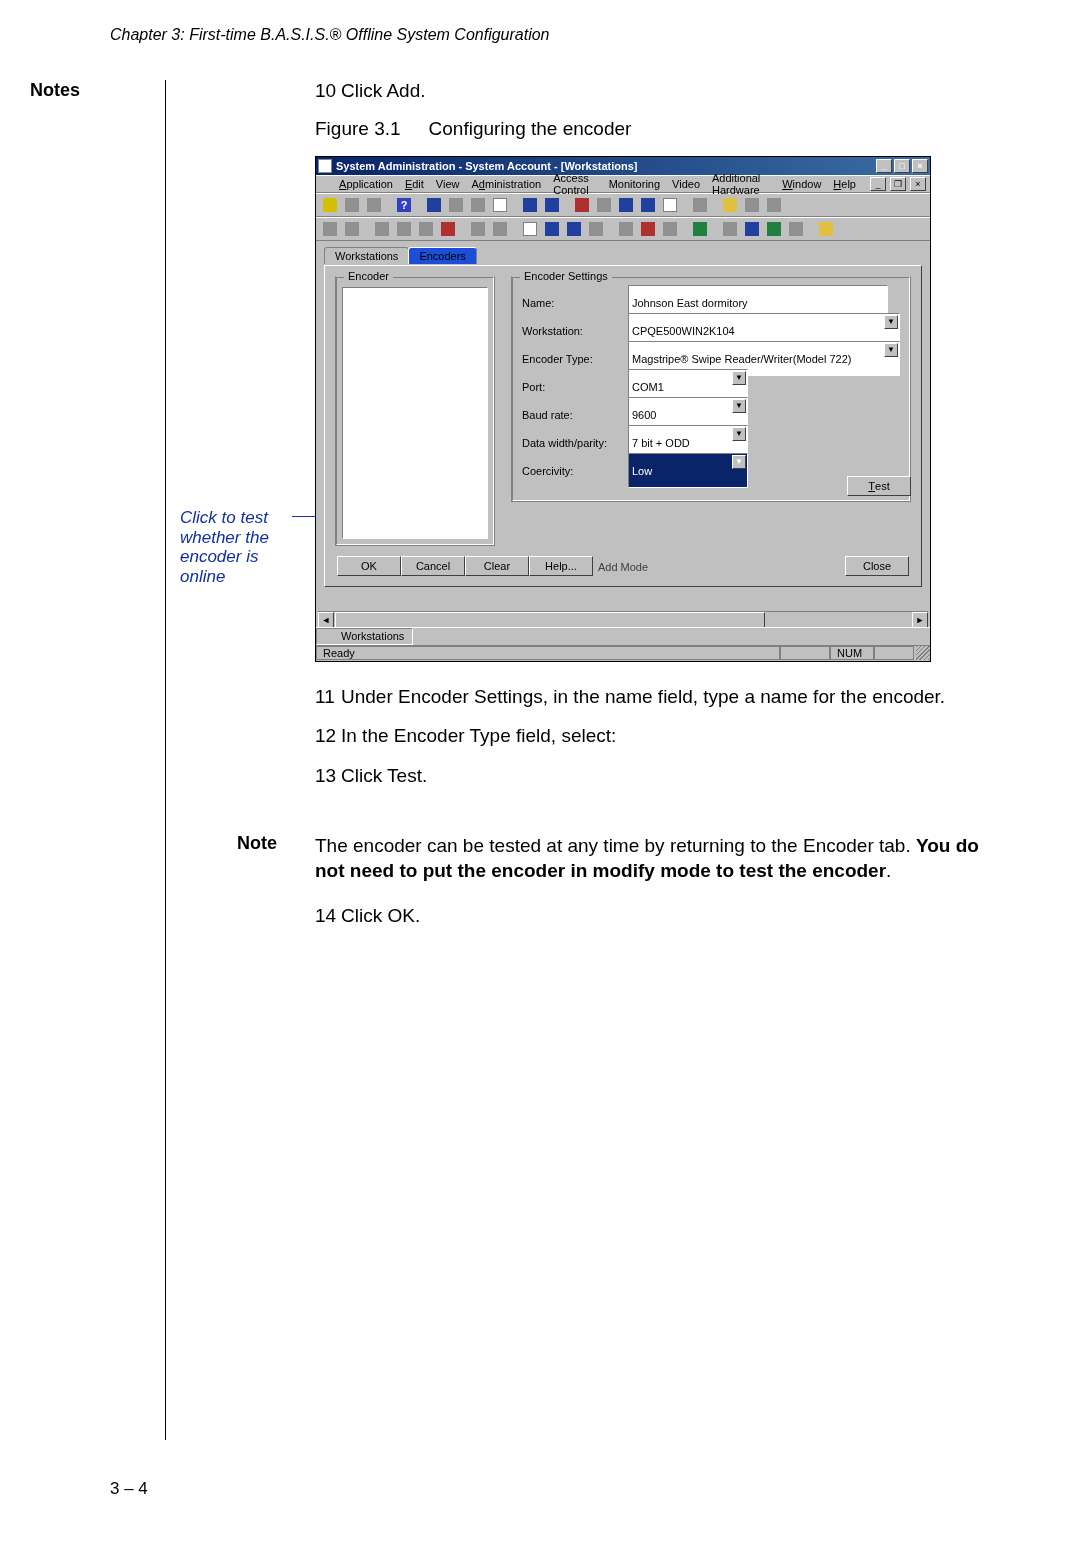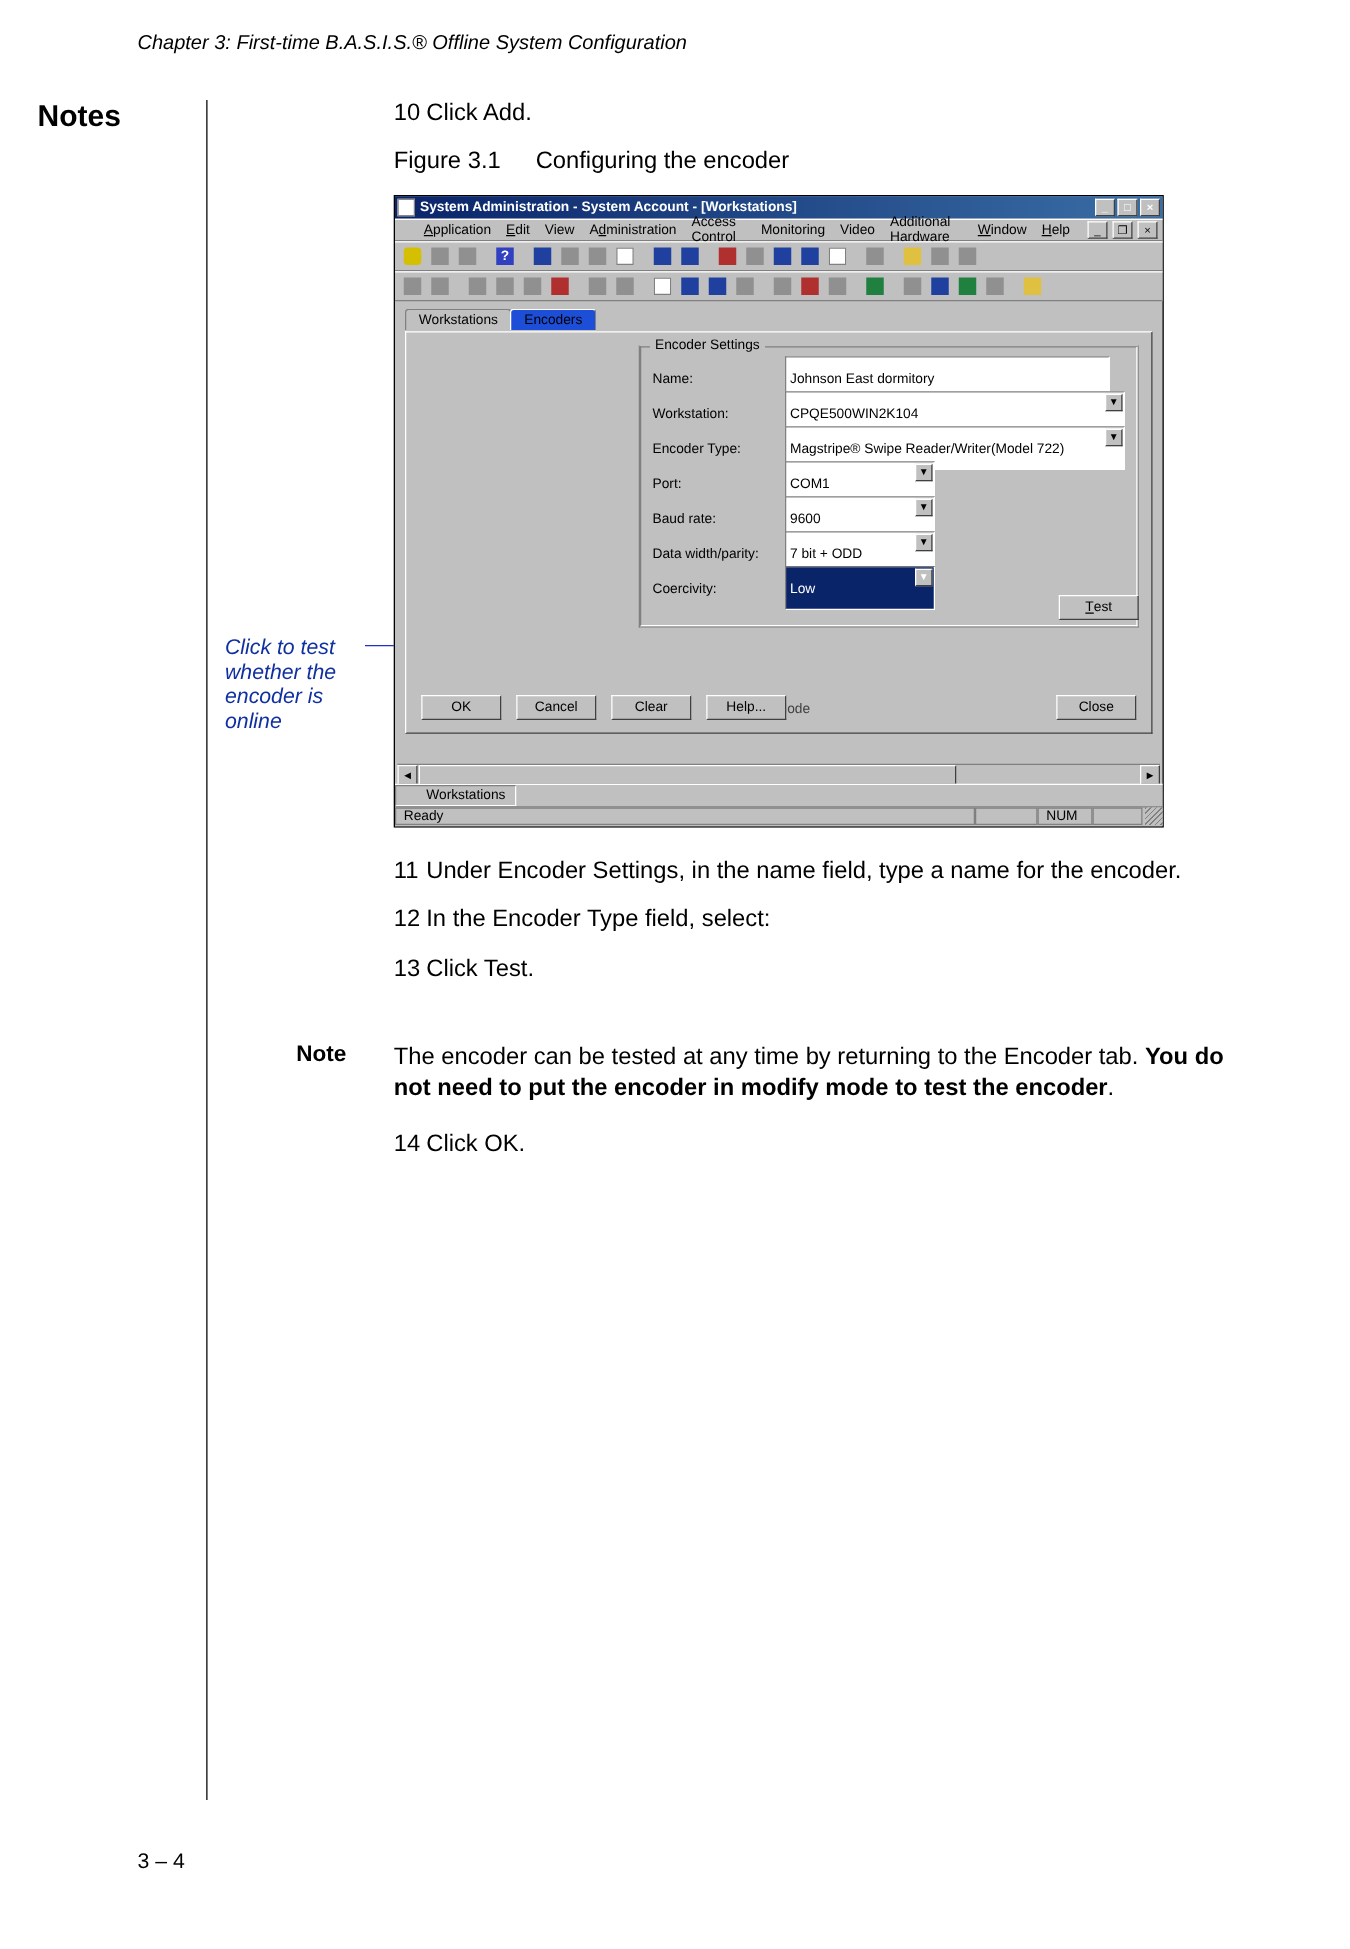--- a/index.html
+++ b/index.html
@@ -15,21 +15,21 @@
   .chapter-header {
     position: absolute;
     top: 26px; left: 110px;
     font-style: italic;
     font-size: 16px;
   }
   .notes-label {
     position: absolute;
     top: 80px; left: 30px;
     font-weight: bold;
-    font-size: 24px;
+    font-size: 18px;
   }
   .notes-divider {
     position: absolute;
     top: 80px; left: 165px;
     width: 0; height: 1360px;
     border-left: 1px solid #000;
   }
   .body-col {
     position: absolute;
     top: 78px; left: 315px;
@@ -197,21 +197,21 @@
 
   .btn {
     height:20px; min-width:64px; padding: 0 10px;
     background:#c0c0c0;
     border:1px solid #fff; border-right-color:#404040; border-bottom-color:#404040;
     font-size:11px; display:inline-flex; align-items:center; justify-content:center;
   }
   .test-btn { position:absolute; right:10px; top:210px; }
 
   .dlg-buttons {
-    position:absolute; left:12px; bottom:10px; display:flex; gap:12px; align-items:center;
+    position:absolute; left:12px; bottom:10px; display:flex; align-items:center;
   }
   .mode-lbl { position:absolute; bottom:13px; left:0; right:0; text-align:center; font-size:11px; color:#404040;}
   .close-btn { position:absolute; right:12px; bottom:10px; }
 
   .hscroll {
     position:absolute; left:0; right:0; height:16px; bottom: 0;
     background:#c0c0c0;
     border-top:1px solid #808080;
   }
   .hscroll .arr {
@@ -428,20 +428,24 @@
         </span>
     </div>
 
     <div class="client">
       <div class="tabs">
         <div class="tab">Workstations</div>
         <div class="tab active">Encoders</div>
       </div>
       <div class="tabs-panel">
 
+        <div class="group enc-group">
+          <div class="group-title">Encoder</div>
+          <div class="enc-list"></div>
+        </div>
 
         <div class="group set-group">
           <div class="group-title">Encoder Settings</div>
 
           <div class="frow" style="top:16px;">
             <label>Name:</label>
             <div class="txt w-220">
                 <span>Johnson East dormitory</span>
               </div>
           </div>

